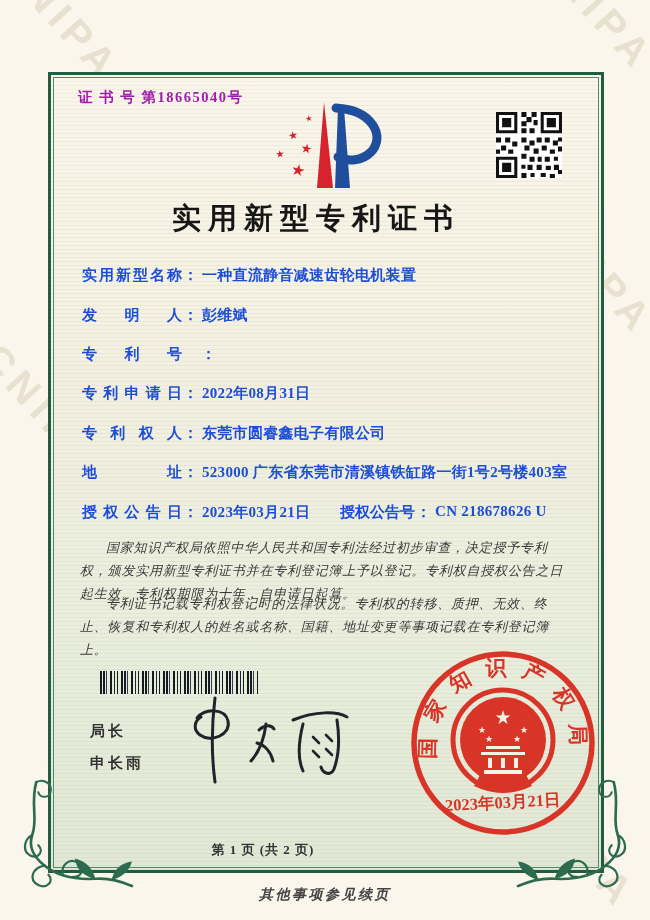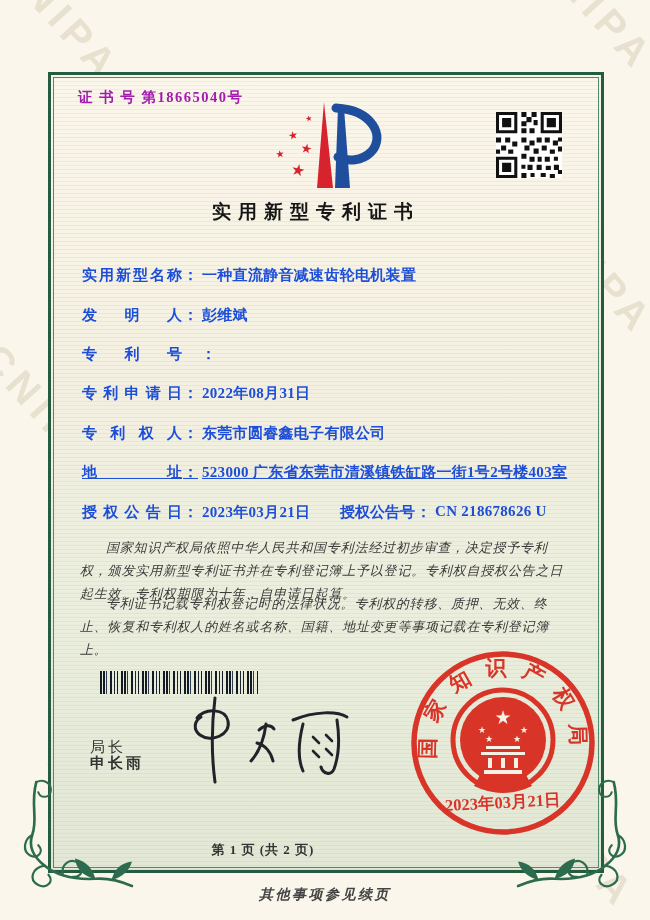--- a/index.html
+++ b/index.html
@@ -39,21 +39,21 @@
   .cert-no {
     position:absolute; left:78px; top:88px;
     font-size:14.5px; letter-spacing:1.5px; color:#a21caf; font-weight:600;
   }
 
   .logo { position:absolute; left:262px; top:96px; width:130px; height:100px; }
   .qr   { position:absolute; left:496px; top:112px; width:66px; height:66px; }
 
   .title {
     position:absolute; left:0; top:199px; width:632px; text-align:center;
-    font-size:19px; font-weight:bold; letter-spacing:7px; color:#161616;
+    font-size:29px; font-weight:bold; letter-spacing:7px; color:#161616;
   }
 
   .row { position:absolute; left:82px; display:flex; font-size:15px; font-weight:600; color:#1d4ed8; white-space:nowrap; }
   .row .lbl { width:100px; text-align:justify; text-align-last:justify; }
   .row .colon { margin:0 4px 0 1px; }
   .row .val { letter-spacing:0.3px; }
   .row.second { left:340px; }
   .row.second .lbl { width:auto; text-align-last:auto; }
 
   .legal {
@@ -66,21 +66,21 @@
     position:absolute; left:100px; top:671px; width:158px; height:23px;
     background:repeating-linear-gradient(90deg,
       #151a22 0 2px, rgba(0,0,0,0) 2px 3px,
       #151a22 3px 5px, rgba(0,0,0,0) 5px 6px,
       #2b3a55 6px 7px, rgba(0,0,0,0) 7px 10px,
       #151a22 10px 12px, rgba(0,0,0,0) 12px 14px,
       #1c2534 14px 15px, rgba(0,0,0,0) 15px 17px,
       #151a22 17px 18px, rgba(0,0,0,0) 18px 21px);
   }
 
-  .signer-title { position:absolute; left:90px; top:722px; font-size:15px; letter-spacing:3px; font-weight:400; color:#333;margin-top:16px; }
+  .signer-title { position:absolute; left:90px; top:722px; font-size:15px; letter-spacing:3px; font-weight:700; color:#333; }
   .signer-name  { position:absolute; left:90px; top:754px; font-size:15px; letter-spacing:3px; font-weight:600; color:#333; }
   .signature { position:absolute; left:185px; top:690px; width:185px; height:102px; }
 
   .seal { position:absolute; left:408px; top:648px; width:190px; height:190px; opacity:0.93; }
 
   .page-info {
     position:absolute; left:0; top:841px; width:526px; text-align:center;
     font-size:13px; letter-spacing:1px; color:#333; font-weight:600;
   }
   .continuation {
@@ -178,21 +178,21 @@
   <div class="row" style="top:384px;">
     <span class="lbl">专利申请日</span>
       <span class="colon">：</span>
     <span class="val">2022年08月31日</span>
   </div>
   <div class="row" style="top:424px;">
     <span class="lbl">专利权人</span>
       <span class="colon">：</span>
     <span class="val">东莞市圆睿鑫电子有限公司</span>
   </div>
-  <div class="row" style="top:463px;text-decoration:underline;">
+  <div class="row" style="top:463px;">
     <span class="lbl">地址</span>
       <span class="colon">：</span>
     <span class="val">523000 广东省东莞市清溪镇铁缸路一街1号2号楼403室</span>
   </div>
   <div class="row" style="top:503px;">
     <span class="lbl">授权公告日</span>
       <span class="colon">：</span>
     <span class="val">2023年03月21日</span>
   </div>
   <div class="row second" style="top:503px;">

